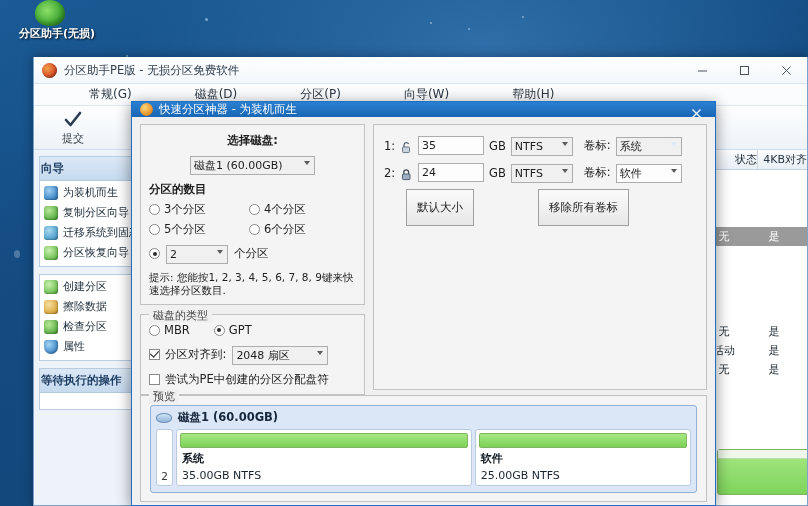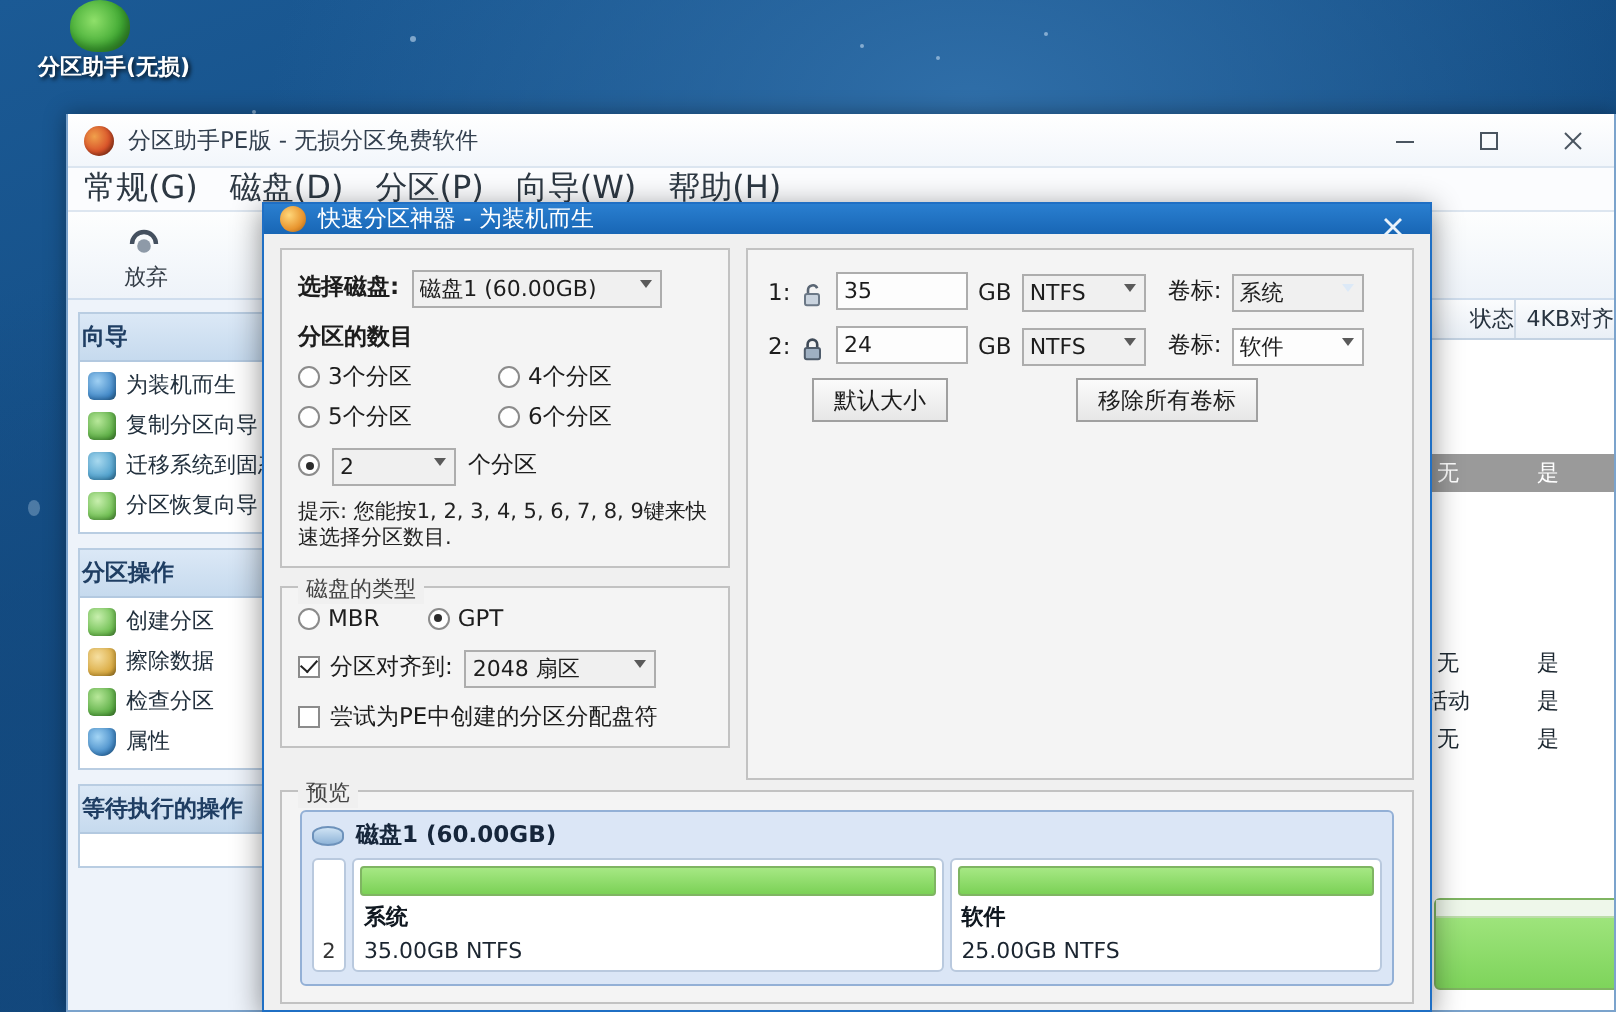--- a/index.html
+++ b/index.html
@@ -51,21 +51,21 @@
   #titlebar .ttl { font-size:11.5px; color:#33404f; white-space:nowrap; }
   .winbtns { position:absolute; right:0; top:0; height:27px; display:flex; }
   .wbtn { width:42px; height:27px; display:flex; align-items:center; justify-content:center;
           font-size:13px; color:#4a5560; }
   .wbtn svg { display:block; }
 
   #menubar {
     height:22px; background:#fbfcfe; border-bottom:1px solid #dde6f0;
     display:flex; align-items:center; padding-left:8px; gap:16px;
   }
-  #menubar .mi { font-size:16px; color:#2d3843; white-space:nowrap; }
+  #menubar .mi { font-size:12px; color:#2d3843; white-space:nowrap;margin-left:47px; }
 
   #toolbar {
     height:44px; background:linear-gradient(#fdfefe,#eef3f9);
     border-bottom:1px solid #cfdded; display:flex; align-items:center;
     padding-left:10px; gap:30px;
   }
   .tbtn { width:58px; text-align:center; }
   .tbtn .ic { height:20px; display:flex; align-items:center; justify-content:center; }
   .tbtn .tl { font-size:11px; color:#333c46; margin-top:1px; }
 
@@ -180,21 +180,21 @@
   .hint { font-size:10.5px; color:#222; line-height:13px; }
 
   
   .prow { display:flex; align-items:center; gap:5px; margin-bottom:6px; }
   .pnum { font-size:11.5px; color:#1d1d1d; width:11px; }
   .lockicon { width:13px; height:13px; flex:0 0 auto; }
   .hl { background:#2b6fc4; color:#ffffff; }
   .btnui {
     font-family:"DejaVu Sans","Liberation Sans",sans-serif; font-size:11.5px;
     background:linear-gradient(#fbfbfb,#e7e7e7); border:1px solid #a0a0a0;
-    color:#1d1d1d; height:22px; padding:0 10px; white-space:nowrap;
+    color:#1d1d1d; height:37px; padding:0 10px; white-space:nowrap;
   }
 
   
   #box-prev { flex:1; padding:9px 9px 8px; }
   #prev-disk { border:1px solid #93b0d6; background:#dbe6f6; border-radius:3px;
                padding:4px 5px 6px; }
   #prev-disk .dhead { display:flex; align-items:center; gap:6px; margin-bottom:4px; }
   #prev-disk .dglyph {
     width:16px; height:10px; border-radius:50%/40%;
     background:linear-gradient(#cfe3f4,#8fb4d8); border:1px solid #6d92bb;
@@ -261,20 +261,28 @@
       <div class="mi">常规(G)</div>
       <div class="mi">磁盘(D)</div>
       <div class="mi">分区(P)</div>
       <div class="mi">向导(W)</div>
       <div class="mi">帮助(H)</div>
     </div>
 
     <div id="toolbar">
       <div class="tbtn">
         <div class="ic">
+          <svg width="18" height="17" viewBox="0 0 18 17">
+            <path d="M2 9 L6.5 14 L16 2" fill="none" stroke="#2b3c52" stroke-width="2.6" stroke-linecap="round" stroke-linejoin="round"></path>
+          </svg>
+        </div>
+        <div class="tl">提交</div>
+      </div>
+      <div class="tbtn">
+        <div class="ic">
           <svg width="20" height="17" viewBox="0 0 20 17">
             <path d="M3 11 a6 6 0 1 1 12 0" fill="none" stroke="#44505f" stroke-width="2.2"></path>
             <circle cx="9" cy="12" r="3.4" fill="#8e9aa8"></circle>
           </svg>
         </div>
         <div class="tl">放弃</div>
       </div>
     </div>
 
     <div id="body">
@@ -297,21 +305,20 @@
               <span class="sl">迁移系统到固态硬盘</span>
             </div>
             <div class="side-item">
               <span class="si lgreen"></span>
               <span class="sl">分区恢复向导</span>
             </div>
           </div>
         </div>
 
         <div class="panel">
-          <div class="panel-hd">分区操作</div>
           <div class="panel-bd">
             <div class="side-item">
               <span class="si lgreen"></span>
               <span class="sl">创建分区</span>
             </div>
             <div class="side-item">
               <span class="si gold"></span>
               <span class="sl">擦除数据</span>
             </div>
             <div class="side-item">
@@ -386,21 +393,21 @@
       </div>
     </div>
 
     <div id="dlg-body">
 
       <div id="dlg-top">
 
         <div id="leftcol">
 
           <div class="gbox" id="box-disk">
-            <div class="row" style="margin-bottom:7px;">
+            <div class="row" style="margin-bottom:7px;flex-direction:column;">
               <span class="lbl bold">选择磁盘:</span>
               <span class="selwrap">
                 <select class="ui" style="width:125px;">
                   <option>磁盘1 (60.00GB)</option>
                 </select>
                 <span class="arrow"></span>
               </span>
             </div>
 
             <div class="lbl bold" style="margin-bottom:5px;">分区的数目</div>

